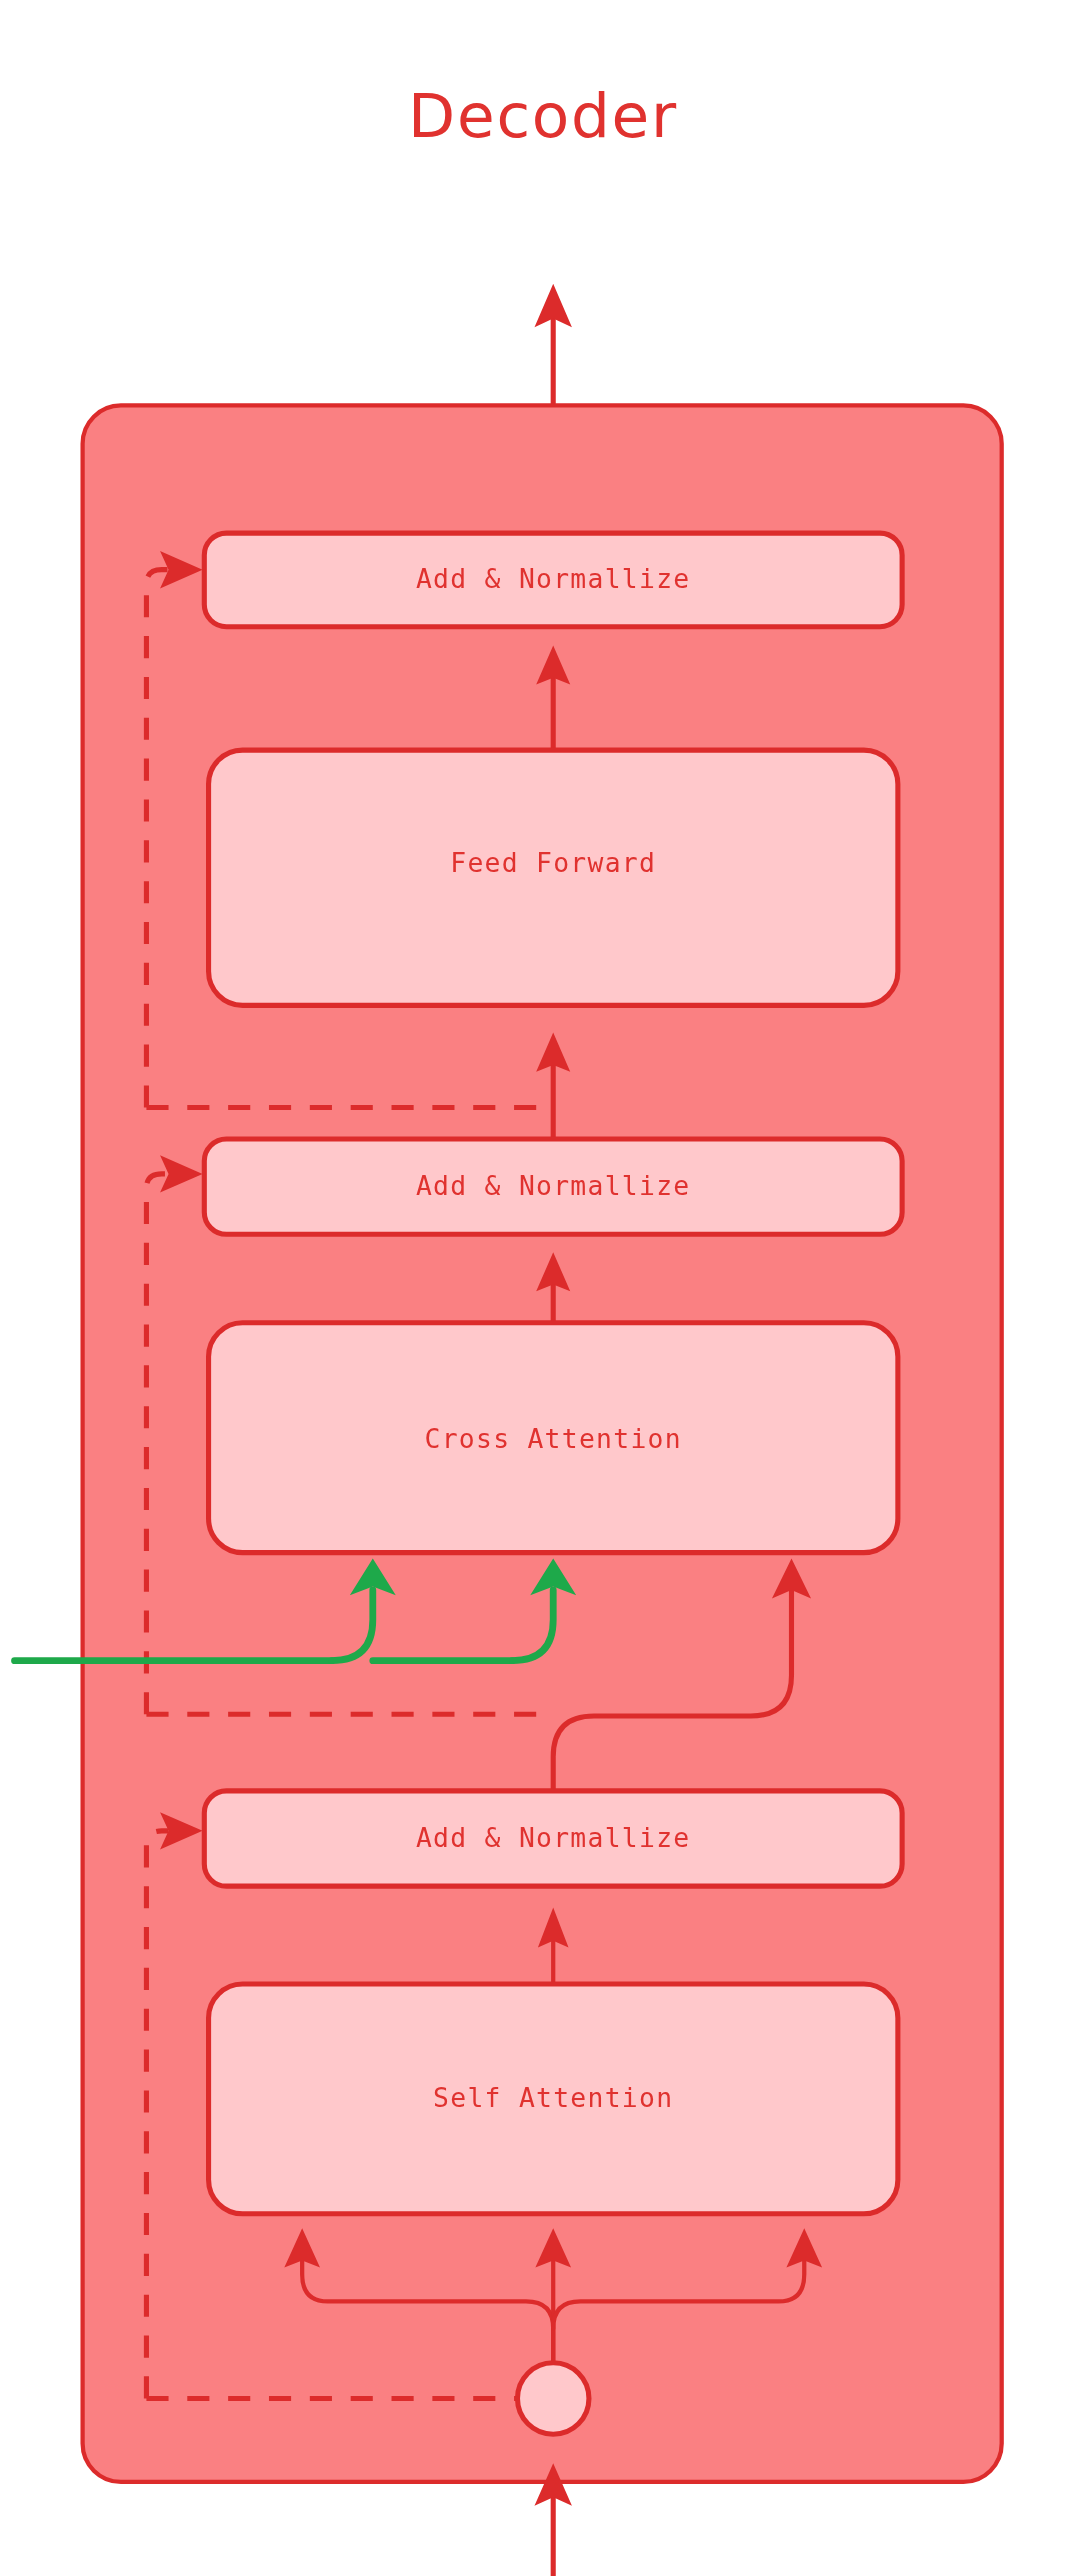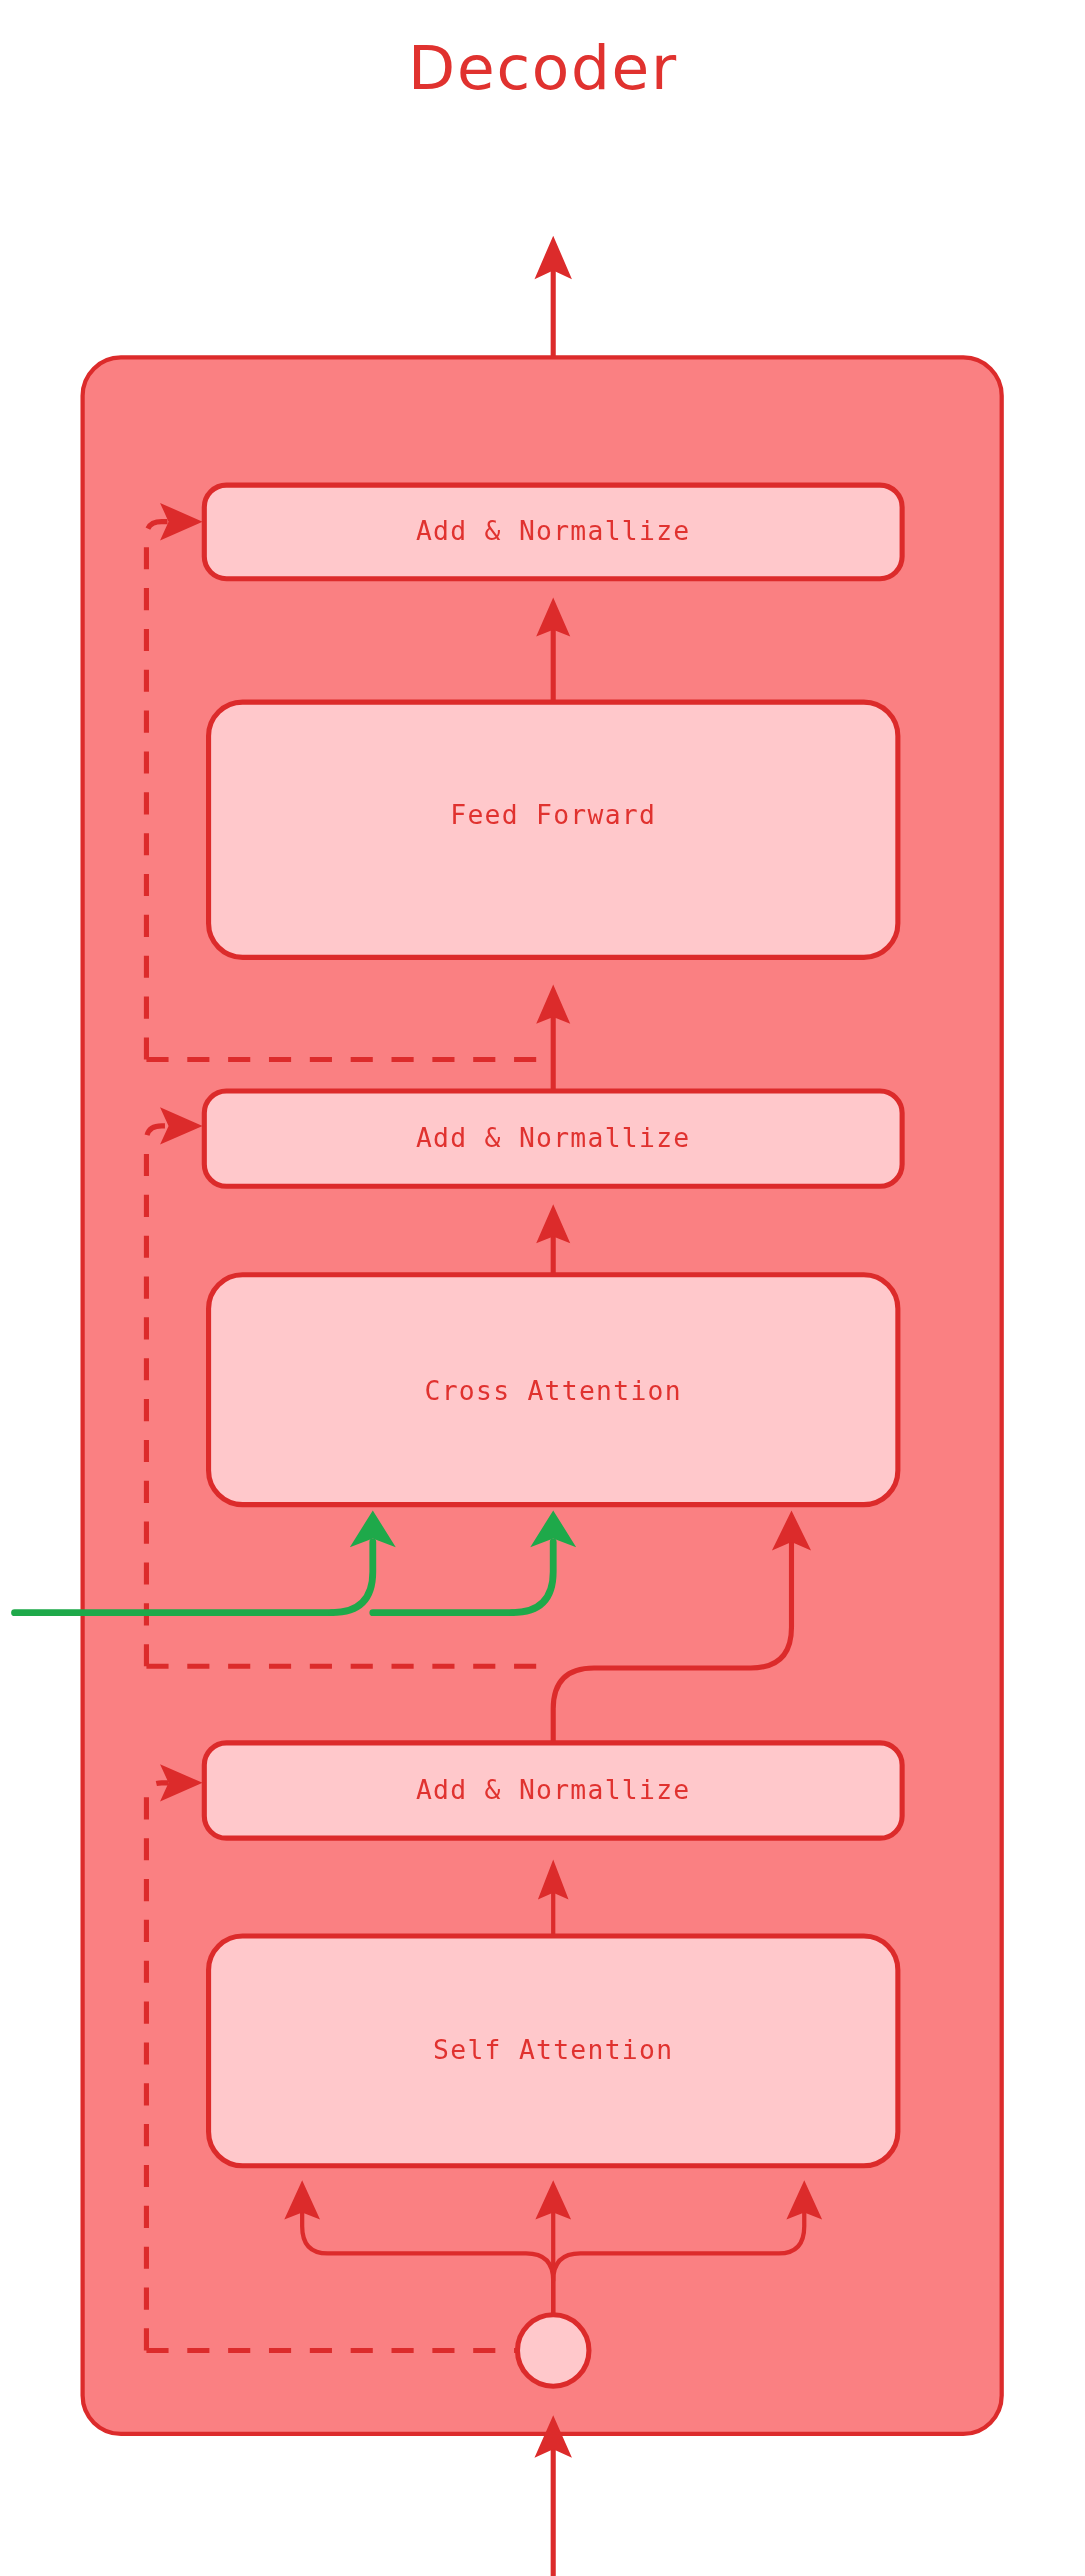--- a/index.html
+++ b/index.html
@@ -1,20 +1,20 @@
 <!DOCTYPE html>
 <html style="font-size:13.6px"><head>
 <meta charset="utf-8">
 <style>
   html,body{margin:0;padding:0;background:#ffffff;}
   body{
     width:1086px;height:2576px;position:relative;overflow:hidden;
     font-family:"DejaVu Sans Mono","Liberation Mono",monospace;
   }
-  #stage{position:absolute;inset:0;width:1086px;height:1887px;}
+  #stage{position:absolute;inset:0;width:1086px;height:1887px;margin-top:48px;}
   svg#diagram{position:absolute;left:0;top:0;width:1086px;height:2576px;display:block;}
   .title-text{
     font-family:"DejaVu Sans","Liberation Sans",sans-serif;
     font-size:72px;font-weight:400;fill:#E0322F;letter-spacing:2px;
   }
   .box-label{
     font-family:"DejaVu Sans Mono","Liberation Mono",monospace;
     font-size:31px;fill:#E0322F;letter-spacing:1.5px;
   }
   .outer-shell{fill:#FA8082;stroke:#DC2B2B;stroke-width:5;}

